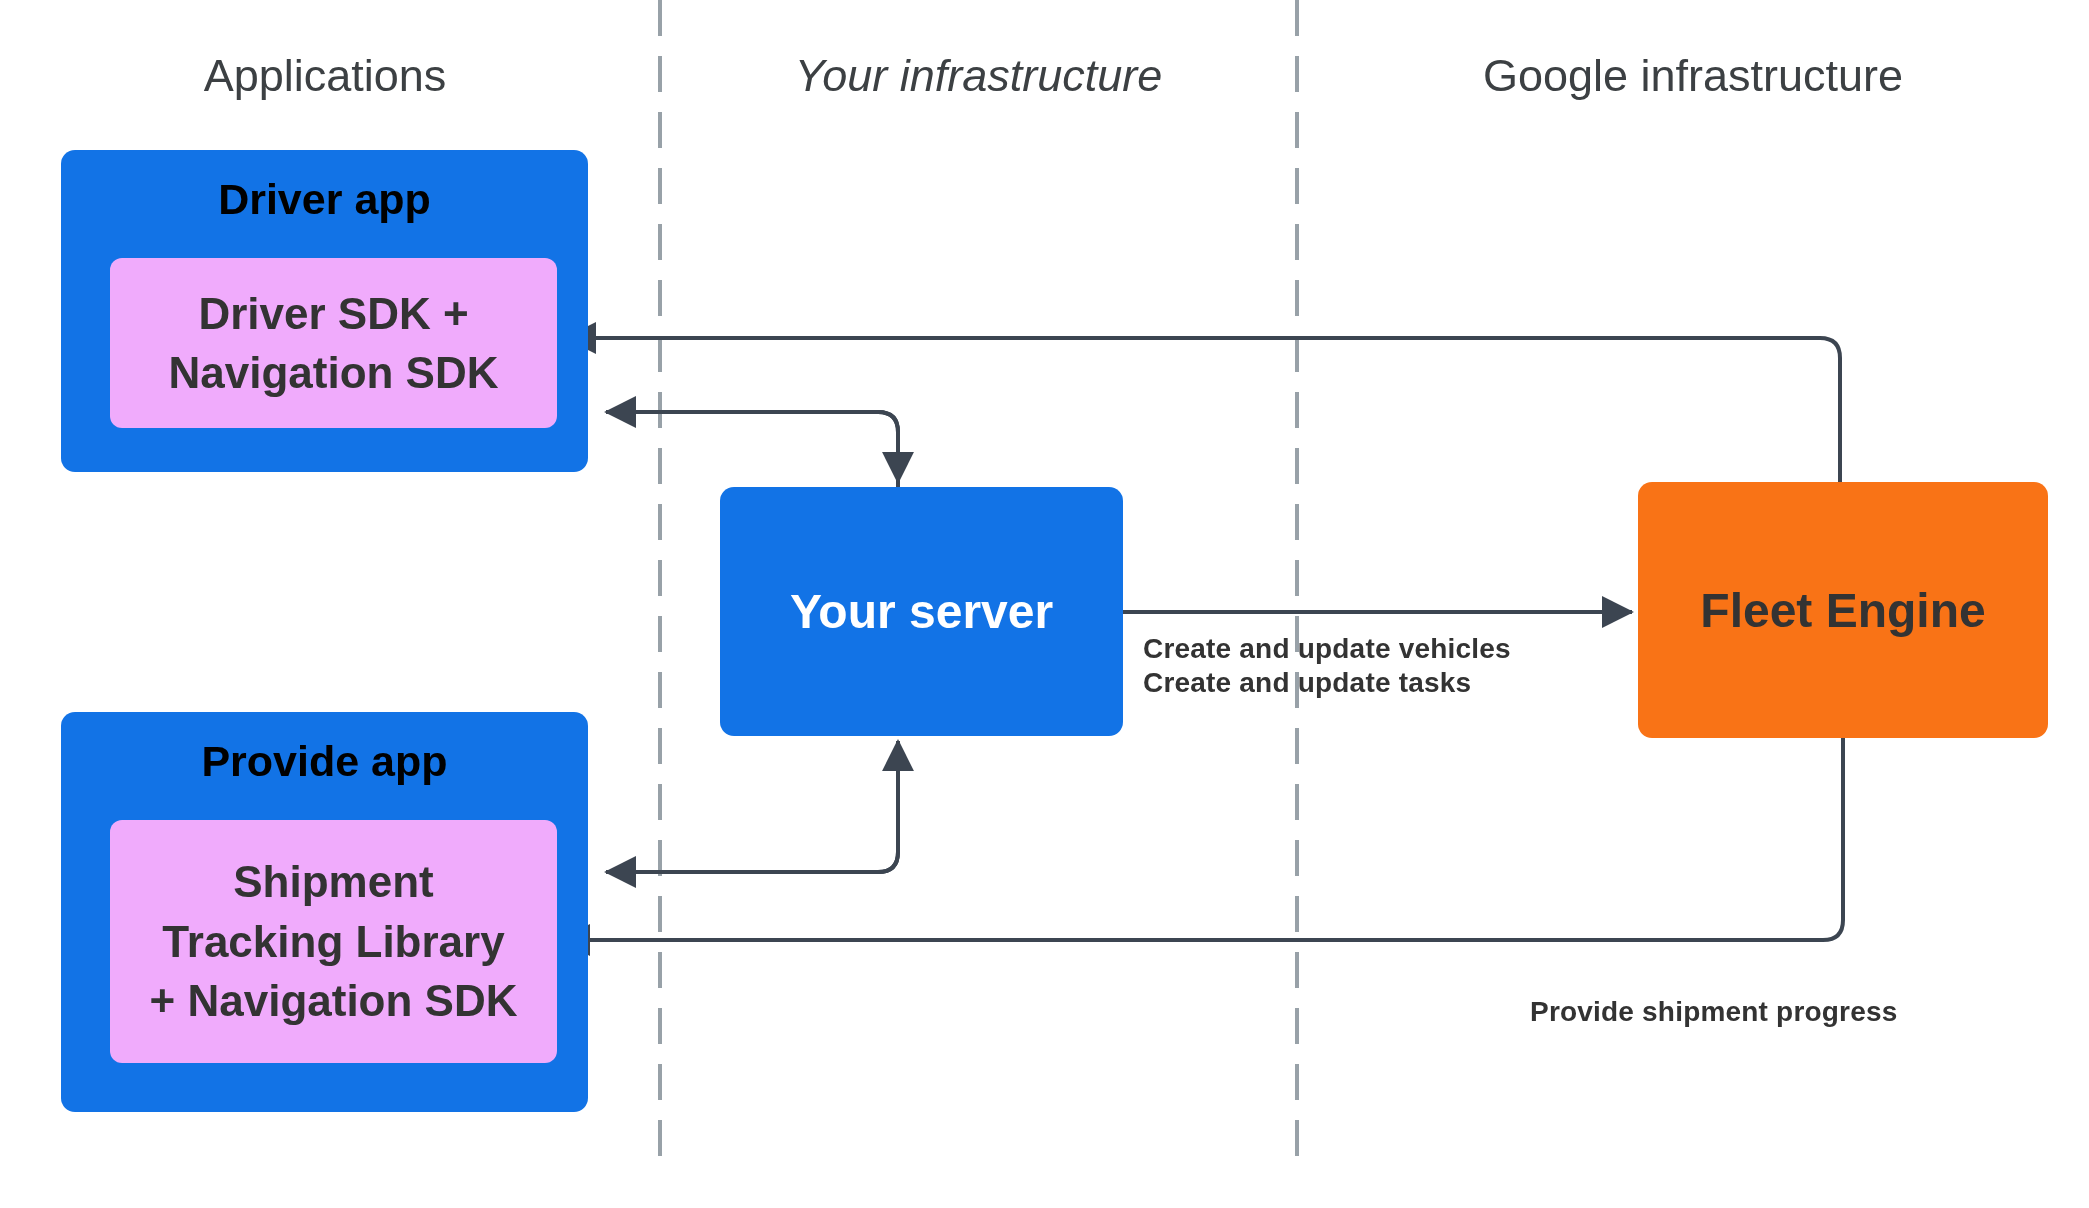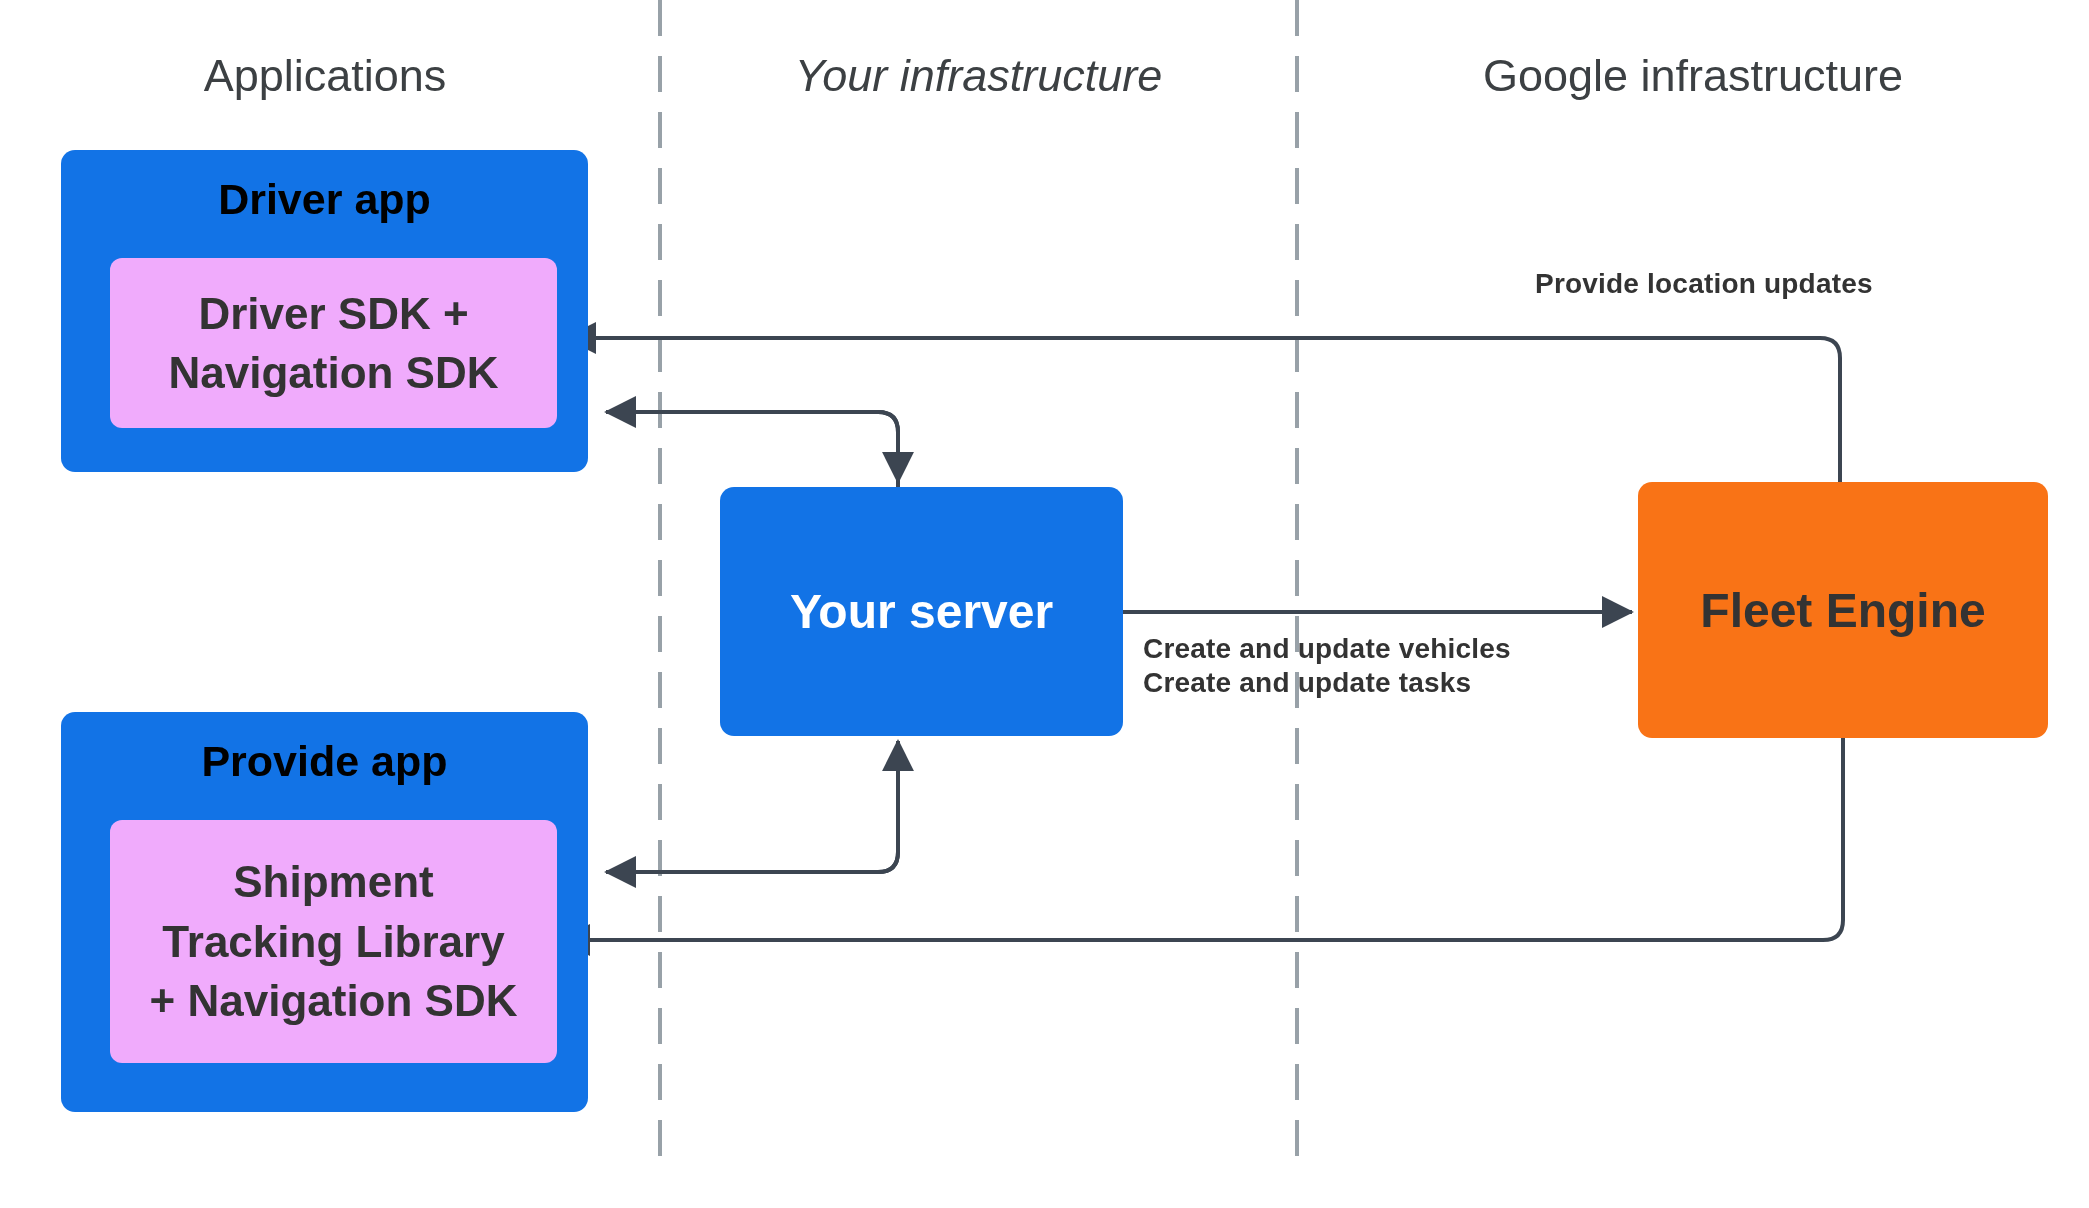--- a/index.html
+++ b/index.html
@@ -167,21 +167,21 @@
   </div>
 
   <div id="server-box">
     <span>Your server</span>
   </div>
 
   <div id="fleet-box">
     <span>Fleet Engine</span>
   </div>
 
-  <div class="edge-label" id="lbl-location">Provide location updates</div>
 
   <div class="edge-label" id="lbl-create">
     <div>Create and update vehicles</div>
     <div>Create and update tasks</div>
   </div>
 
+  <div class="edge-label" id="lbl-shipment">Provide shipment progress</div>
 
 </div>
 
 </body></html>

